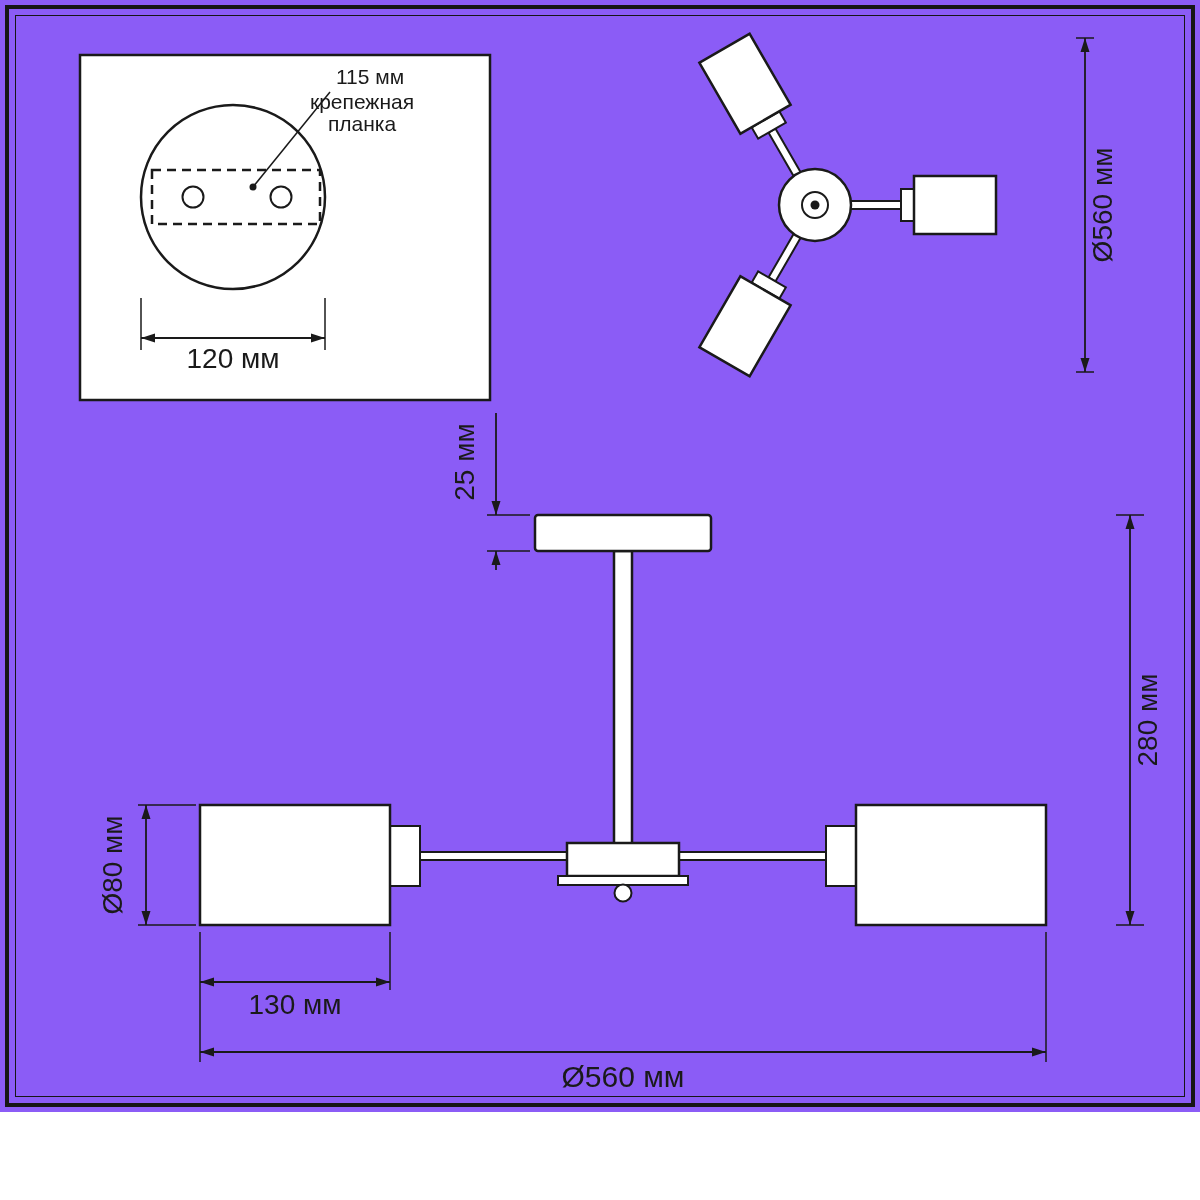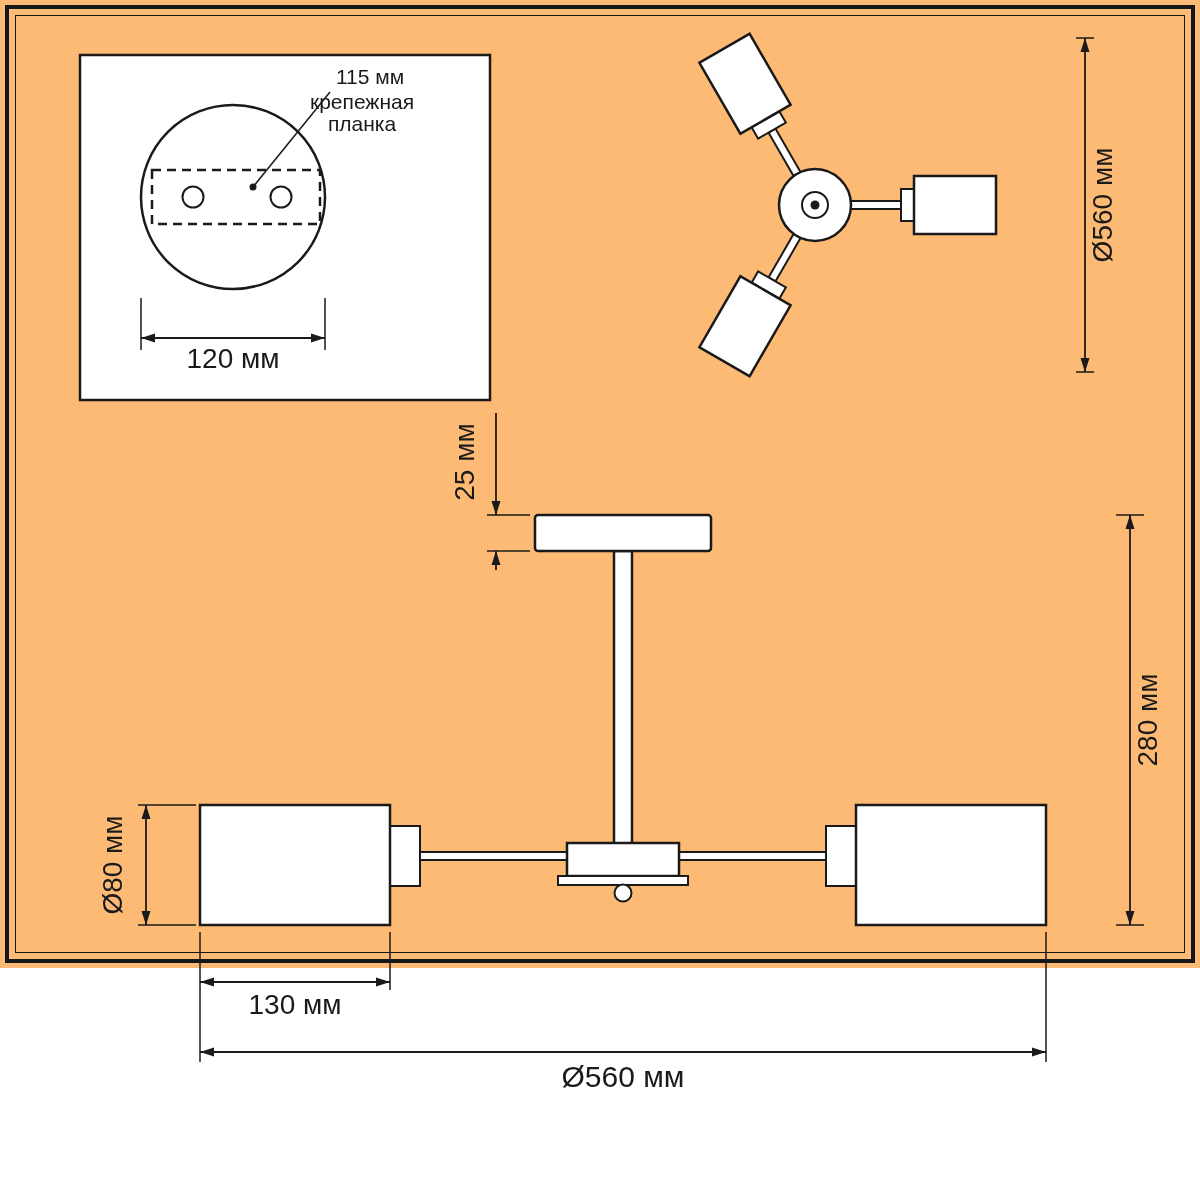--- a/index.html
+++ b/index.html
@@ -6,22 +6,22 @@
     margin: 0;
     padding: 0;
     width: 1200px;
     height: 1200px;
     background: #ffffff;
     overflow: hidden;
   }
   .page {
     position: relative;
     width: 1200px;
-    height: 968px;
-    background: #fdba74;
+    height: 1112px;
+    background: #8b5cf6;
   }
   .frame-outer {
     position: absolute;
     inset: 5px;
     border: 4px solid #161616;
     pointer-events: none;
   }
   .frame-inner {
     position: absolute;
     inset: 15px;

